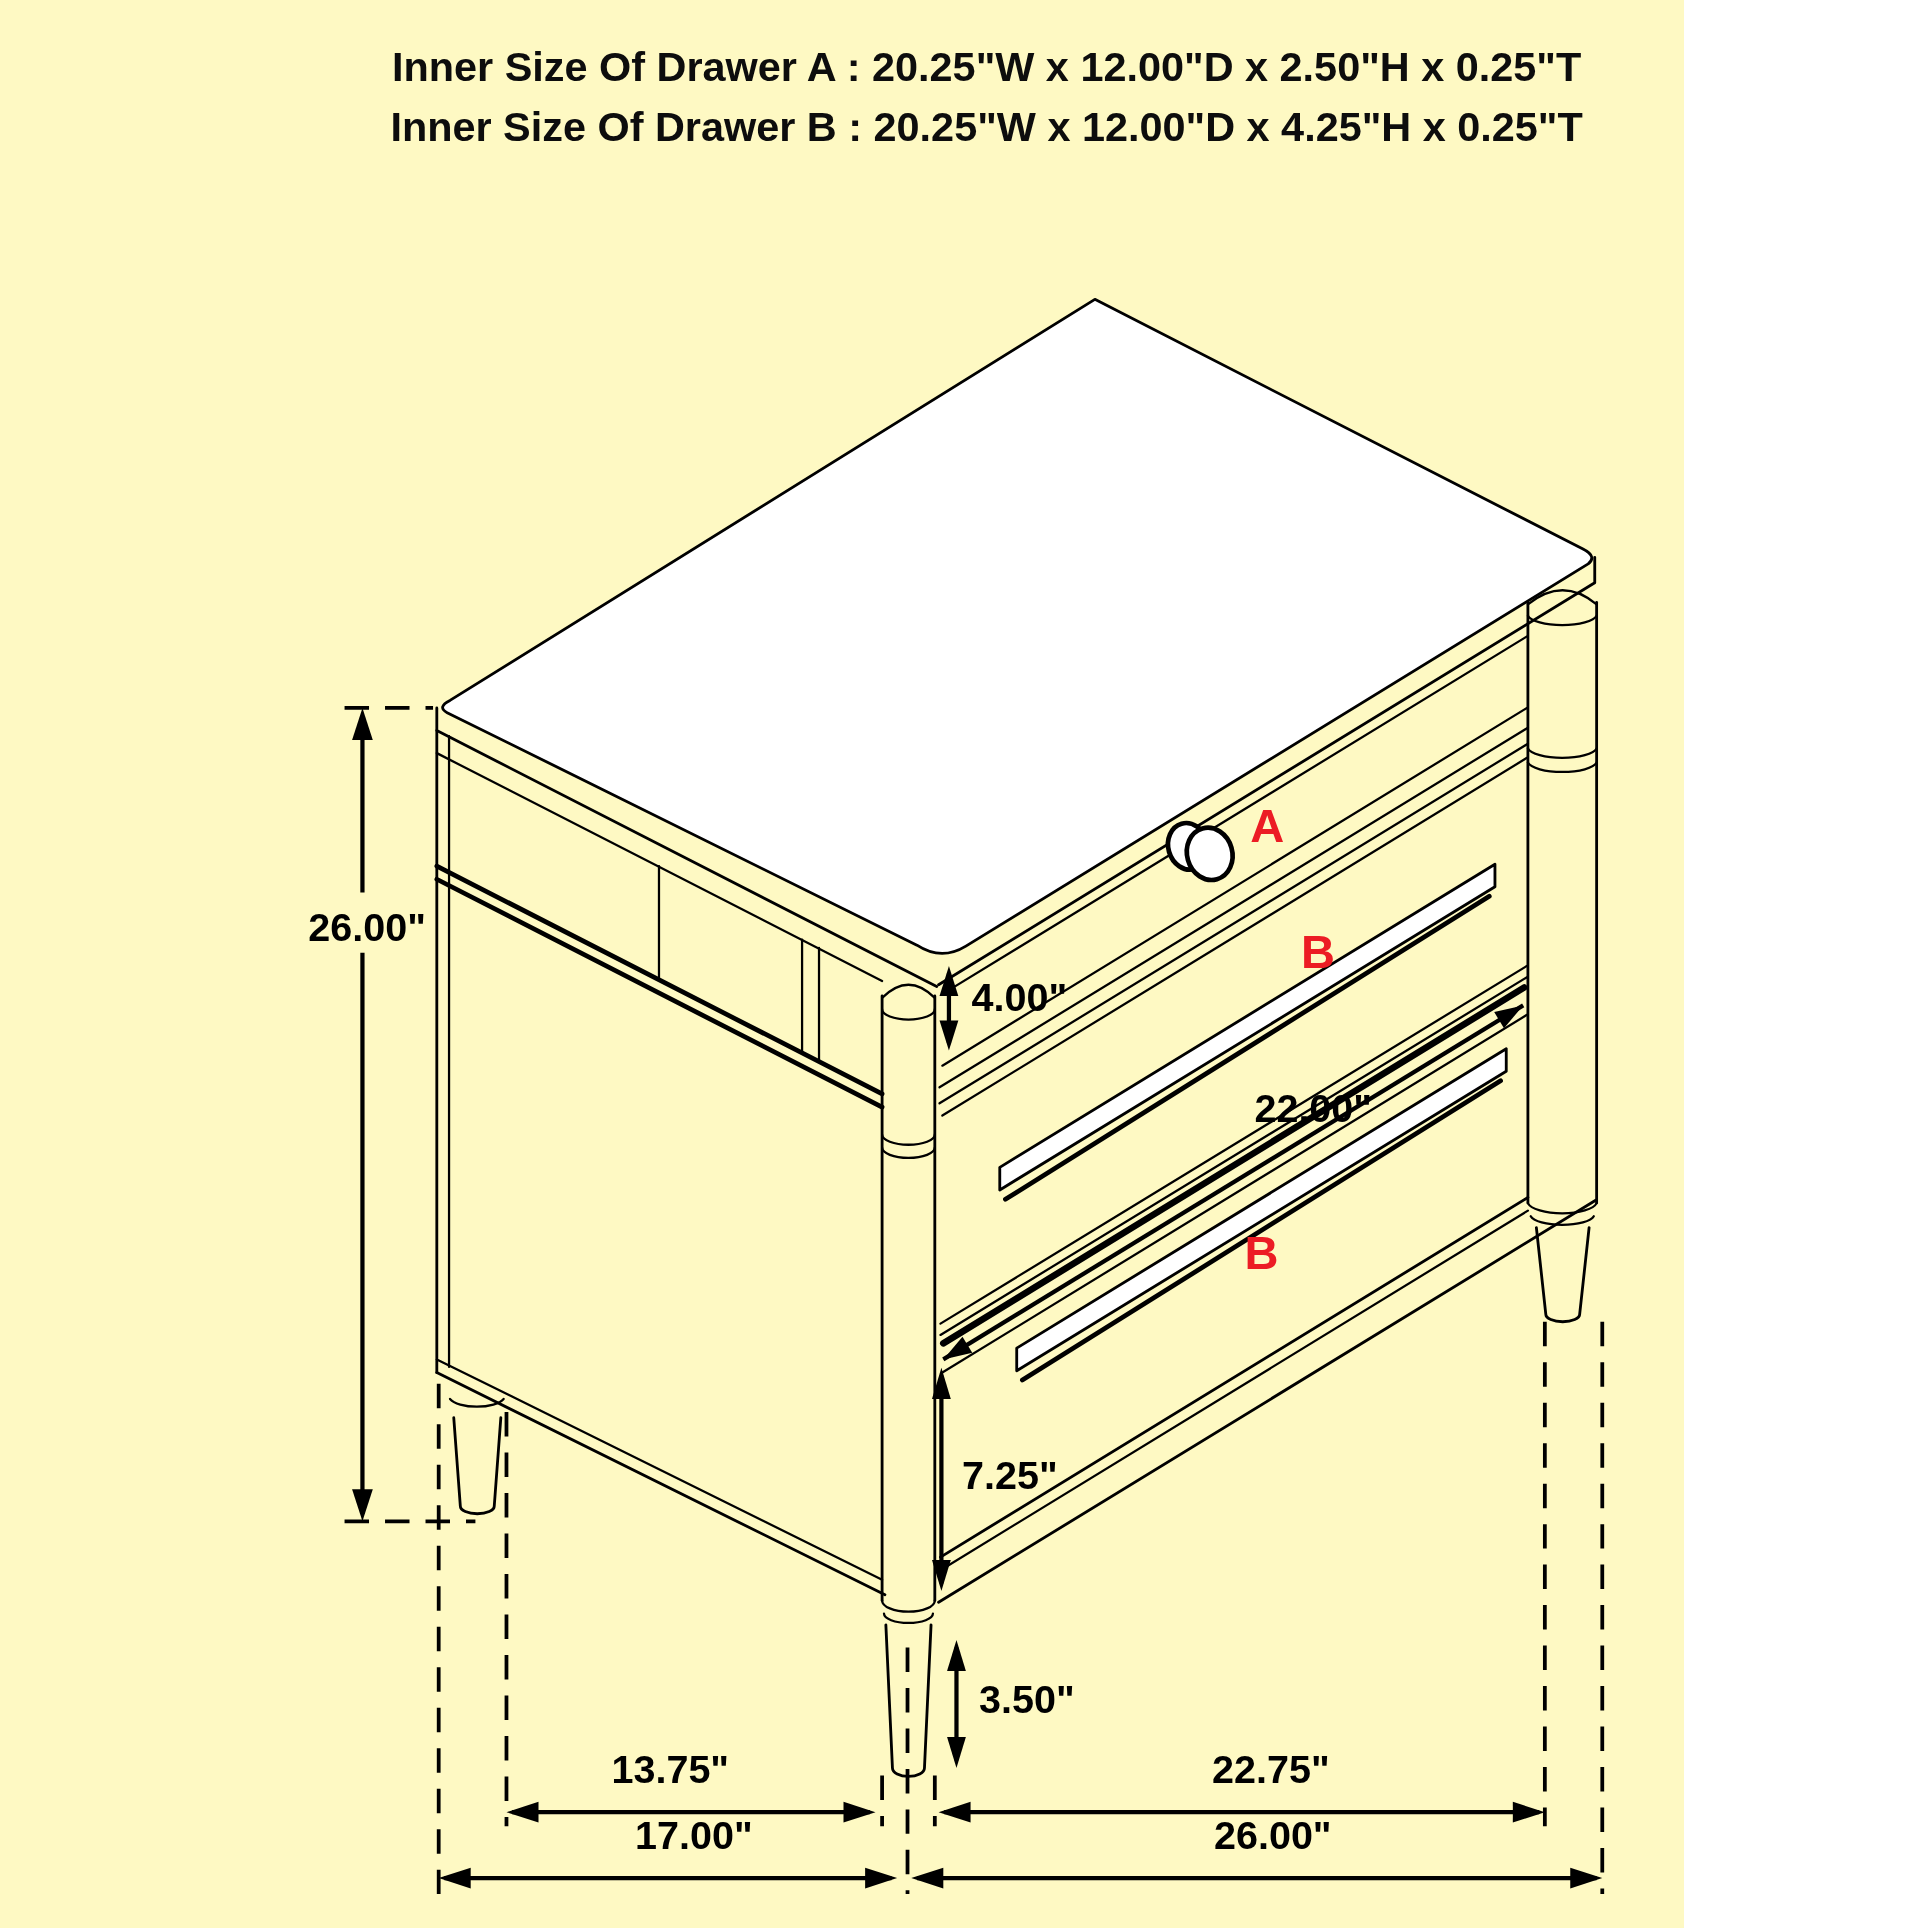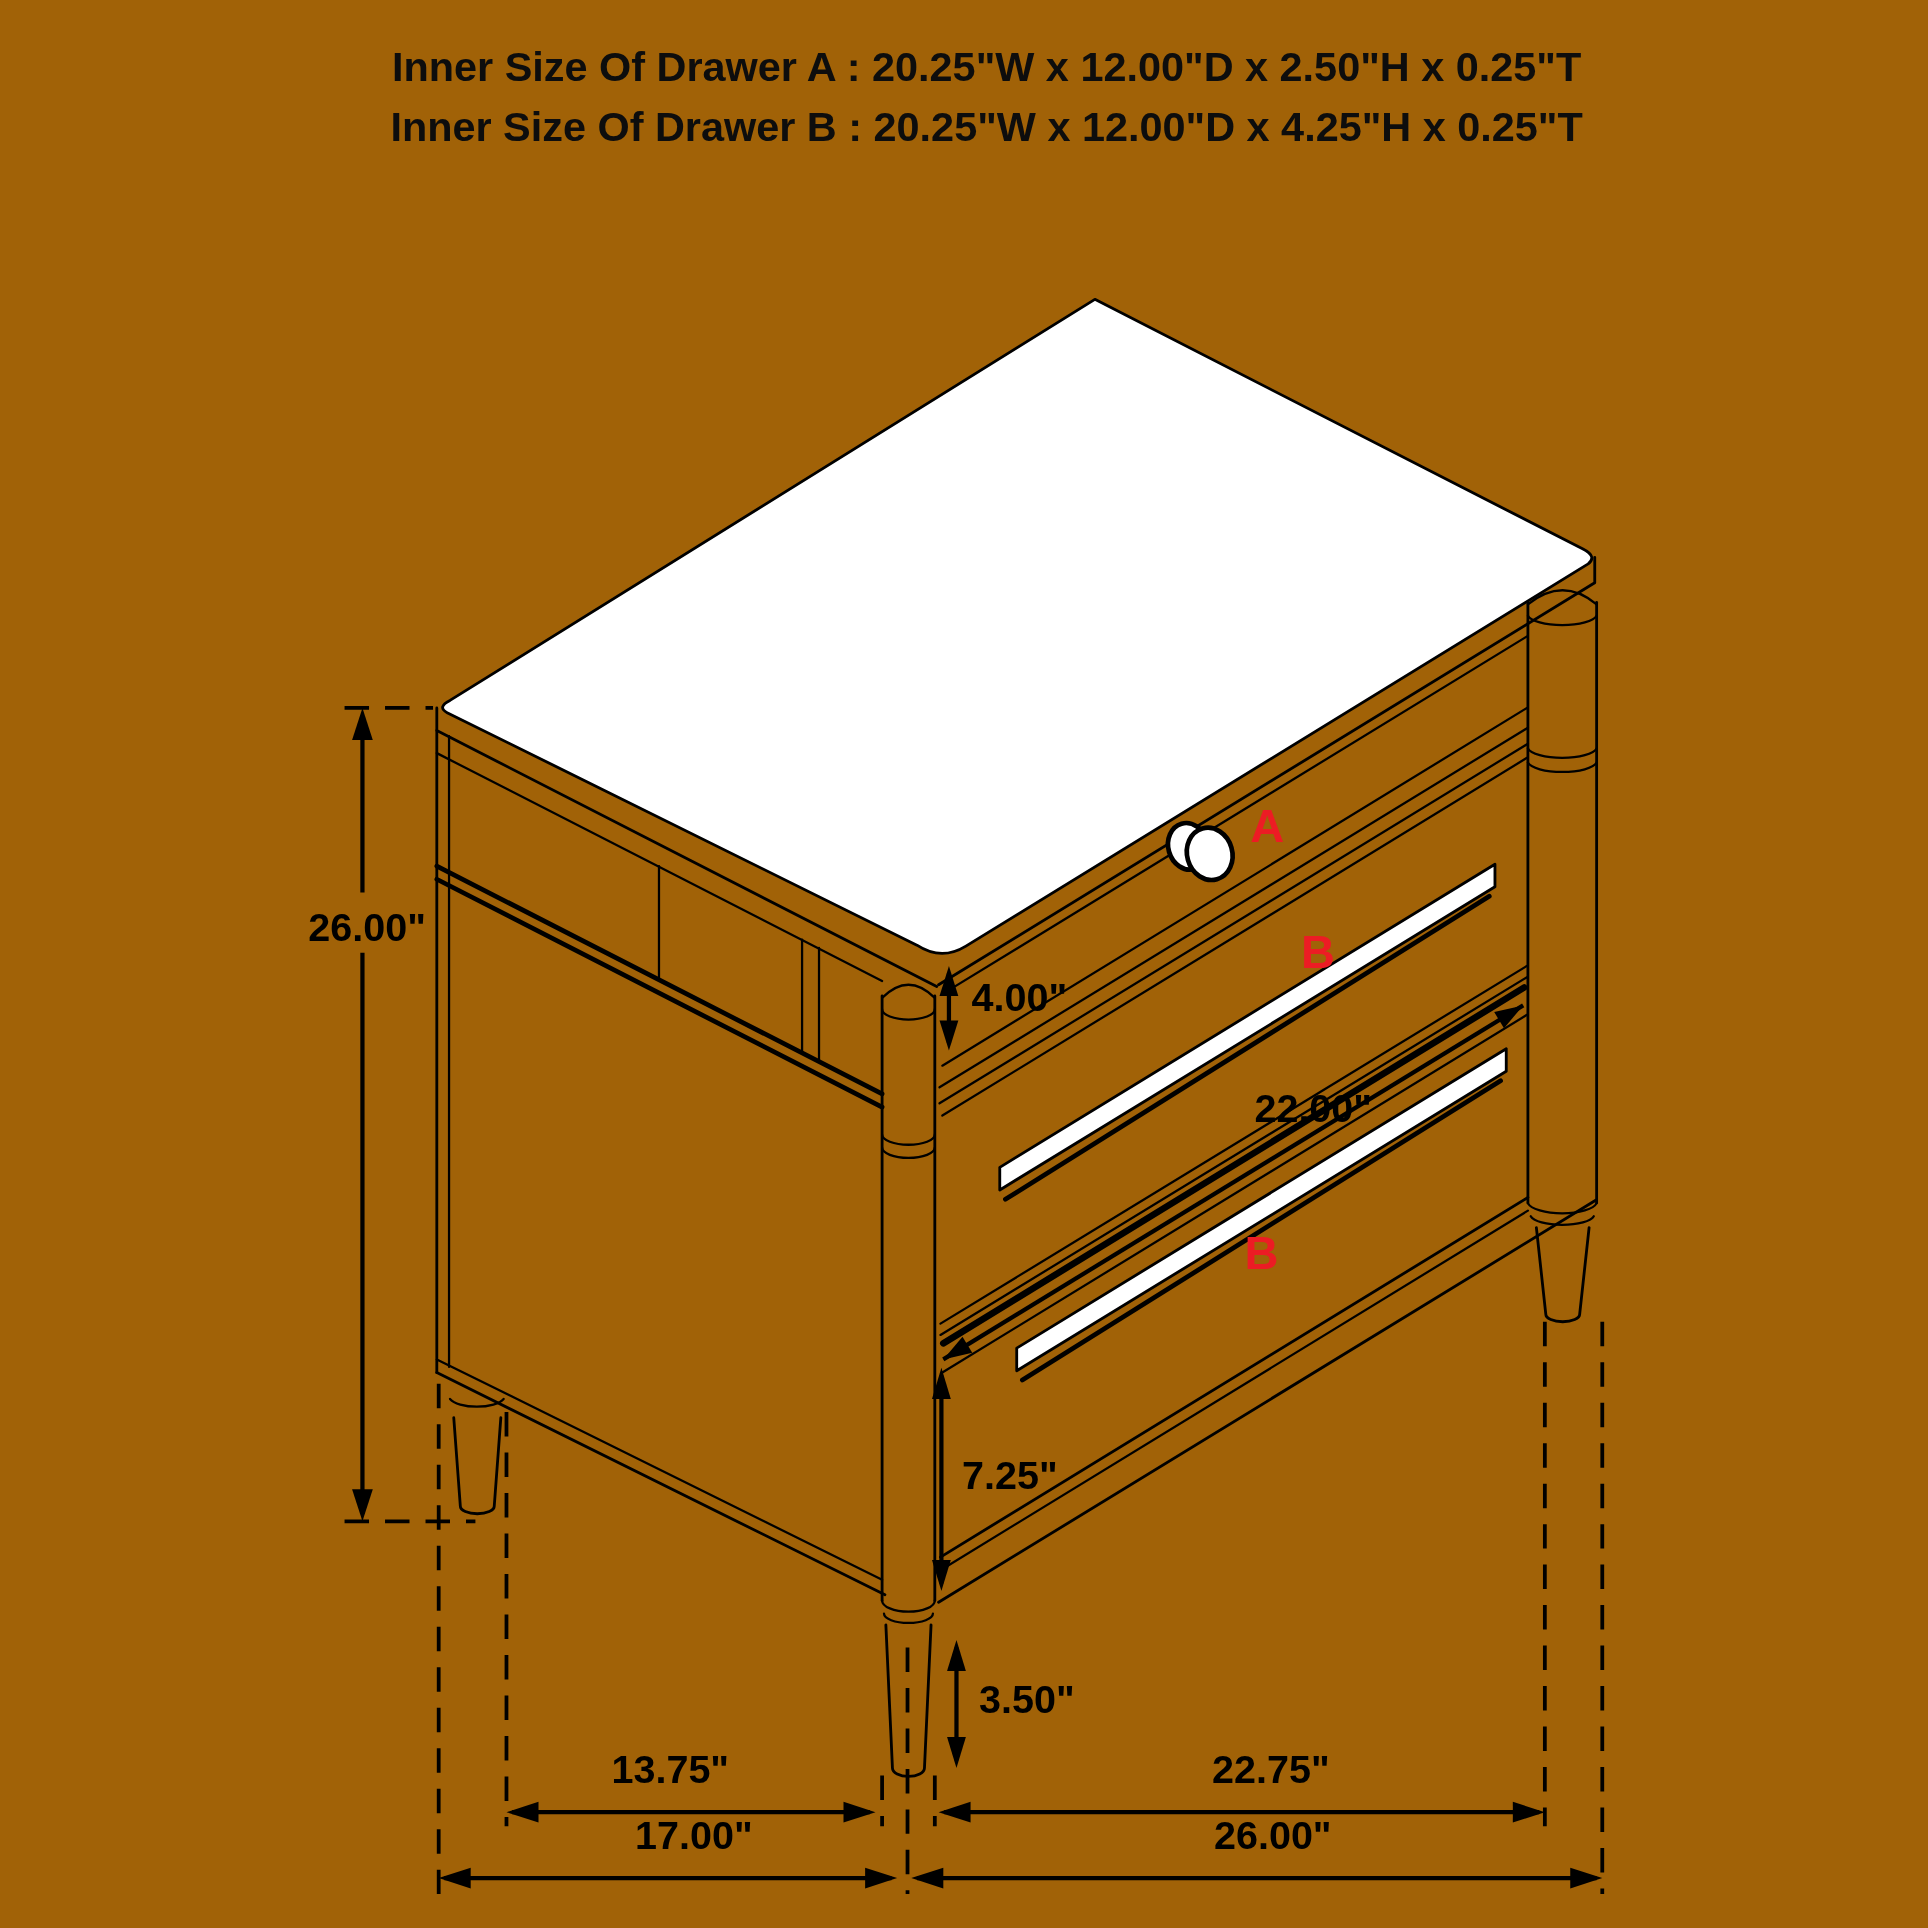--- a/index.html
+++ b/index.html
@@ -1,16 +1,16 @@
 <!DOCTYPE html>
 <html style="font-size:15px"><head>
 <meta charset="utf-8">
 <style>
   html,body{margin:0;padding:0;background:#ffffff;}
-  .page{width:1928px;height:1928px;position:relative;background:#a16207;overflow:hidden;
+  .page{width:1684px;height:1928px;position:relative;background:#fef9c3;overflow:hidden;
         font-family:"Liberation Sans", sans-serif;}
   svg{display:block}
   .edge{stroke:#000;stroke-width:3;fill:none;stroke-linecap:round;stroke-linejoin:round;}
   .edge-thin{stroke:#000;stroke-width:2.4;fill:none;stroke-linecap:round;}
   .edge-heavy{stroke:#000;stroke-width:7;fill:none;stroke-linecap:round;}
   .face{fill:#ffffff;stroke:#000;stroke-width:3;stroke-linejoin:round;}
   .dimline{stroke:#000;stroke-width:4.5;fill:none;stroke-linecap:butt;}
   .dimhead{fill:#000;stroke:none;}
   .dashed{stroke:#000;stroke-width:4;fill:none;stroke-dasharray:26 17;stroke-linecap:butt;}
   .dimtext{font-family:"Liberation Sans", sans-serif;font-weight:bold;font-size:42px;fill:#000;}

